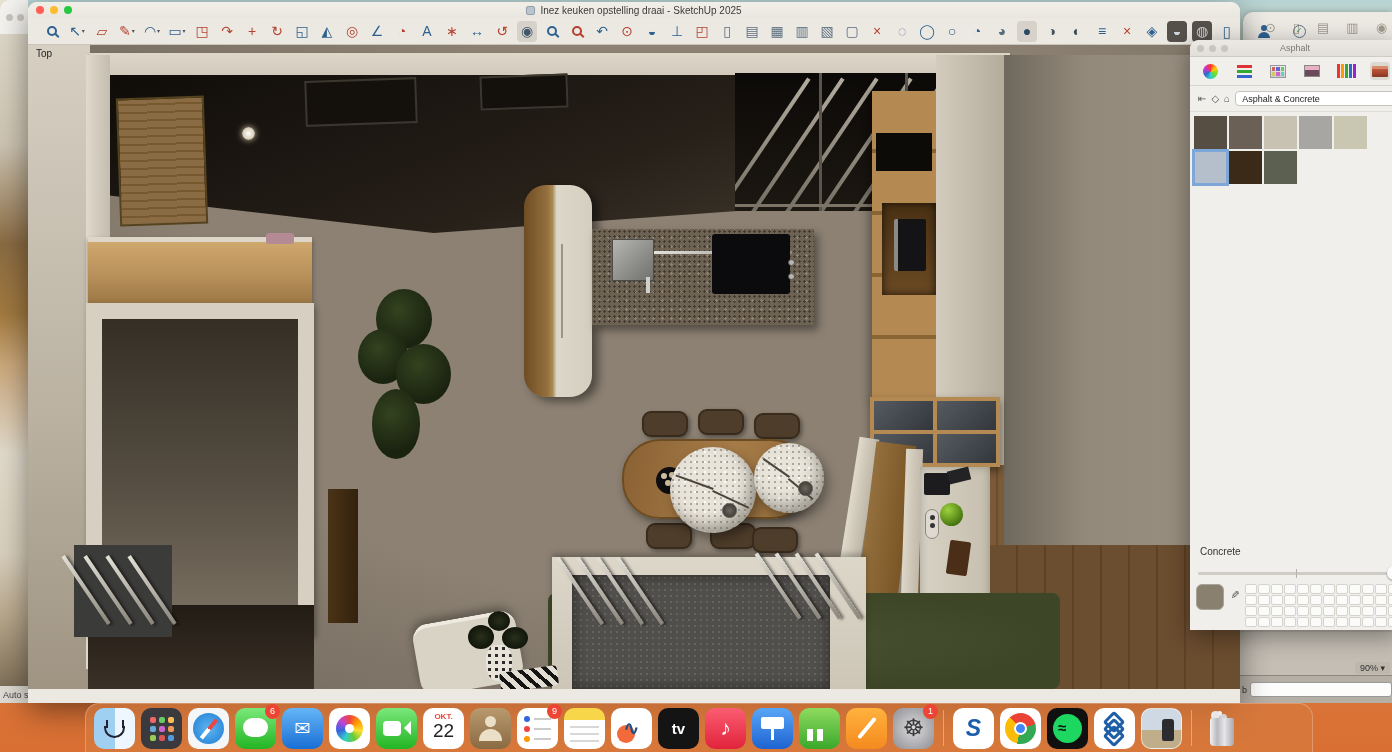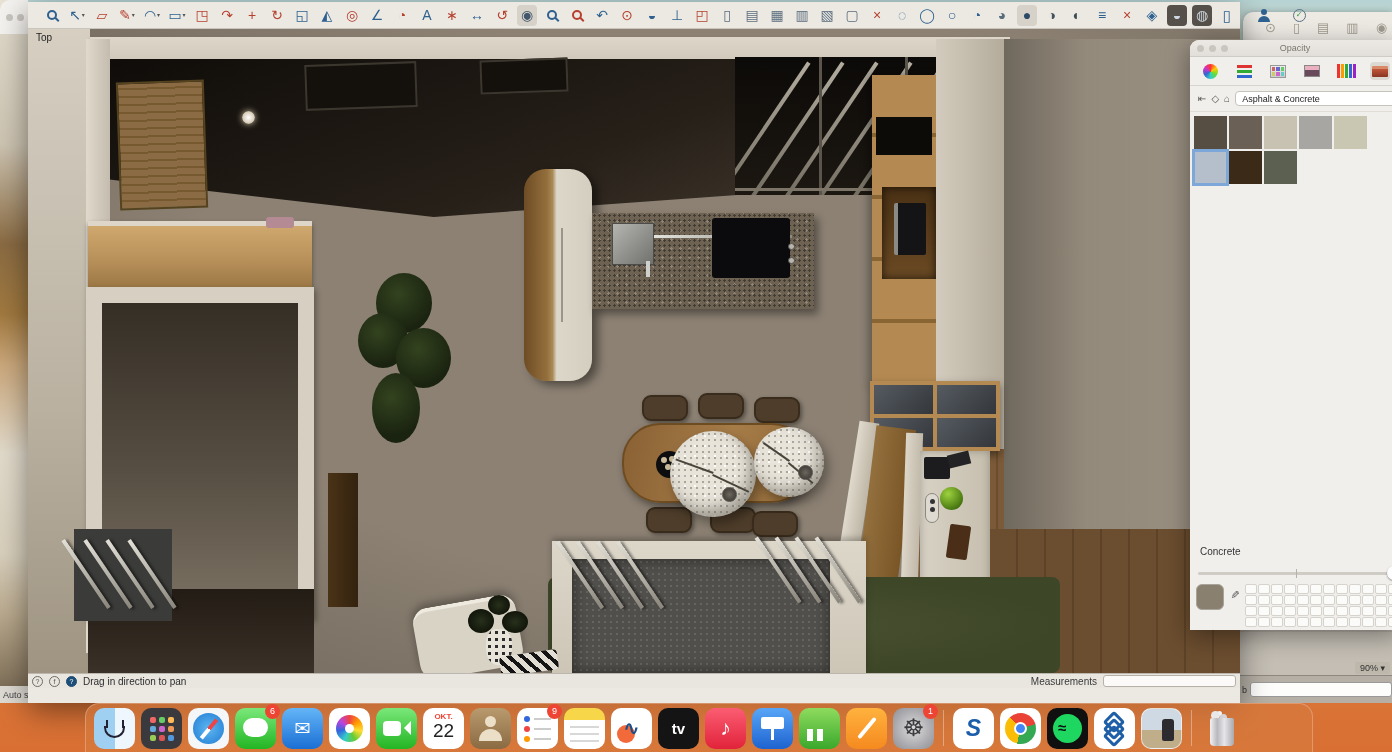--- a/index.html
+++ b/index.html
@@ -279,20 +279,31 @@
 <div class="bg-botright" data-name="background-panel">
   <div class="inner" data-name="background-panel-surface"></div>
   <div class="zoomrow" data-name="background-zoom-value"><span>90%</span> ▾</div>
   <div class="fieldrow">
     <span class="prefix" data-name="background-field-prefix">b</span>
     <input data-name="background-text-field" style="">
   </div>
 </div>
 
 <div class="win" data-name="sketchup-window">
+  <div class="titlebar" data-name="titlebar">
+    <div class="lights" data-name="traffic-lights">
+      <i data-name="close-button" style="background: rgb(255, 95, 87);"></i>
+      <i data-name="minimize-button" style="background: rgb(254, 188, 46);"></i>
+      <i data-name="zoom-button" style="background: rgb(40, 200, 64);"></i>
+    </div>
+    <div class="title" data-name="window-title">
+      <span class="proxy" data-name="proxy-document-icon"></span>
+      <span>Inez keuken opstelling draai - SketchUp 2025</span>
+    </div>
+  </div>
 
   <div class="toolbar" data-name="toolbar" id="tb">
       <span class="tb-btn" data-name="search-tool-icon" style="color: rgb(46, 97, 143);">
         <span class="icon-mag"></span>
       </span>
       <span class="tb-btn" data-name="select-tool-icon" style="color: rgb(46, 97, 143);">
         <span>↖</span>
         <span class="caret">▾</span>
       </span>
       <span class="tb-btn" data-name="eraser-tool-icon" style="color: rgb(181, 64, 47);">
@@ -563,40 +574,30 @@
     <div class="flowers" data-name="dried-flowers">
       <i style="left:0;top:14px;width:26px;height:24px"></i>
       <i style="left:20px;top:0;width:22px;height:20px"></i>
       <i style="left:34px;top:16px;width:26px;height:22px"></i>
     </div>
     <div class="vase" data-name="patterned-vase"></div>
     <div class="zebra" data-name="zebra-striped-fabric"></div>
     <div class="vp-label" data-name="view-name-label">Top</div>
   </div>
 
-  <div class="statusbar" data-name="statusbar">
-    <span class="sb-circ" data-name="help-icon">?</span>
-    <span class="sb-circ" data-name="feedback-icon">f</span>
-    <span class="sb-circ filled" data-name="instructor-icon">?</span>
-    <span data-name="status-hint">Drag in direction to pan</span>
-    <div class="sb-meas">
-      <label data-name="measurements-label">Measurements</label>
-      <input data-name="measurements-input" value="" style="">
-    </div>
-  </div>
 </div>
 
 <div class="colors" data-name="colors-panel">
   <div class="ctitle" data-name="colors-titlebar">
     <div class="cdots" data-name="colors-traffic-lights">
         <i></i>
         <i></i>
         <i></i>
       </div>
-    <span class="cname" data-name="colors-title">Opacity</span>
+    <span class="cname" data-name="colors-title">Asphalt</span>
   </div>
   <div class="ctabs" data-name="colors-tabs">
     <span class="ctab" data-name="color-wheel-tab">
         <span class="tw" data-name="color-wheel-icon"></span>
       </span>
     <span class="ctab" data-name="color-sliders-tab">
         <span class="tsl" data-name="sliders-icon">
           <i></i>
           <i></i>
           <i></i>

